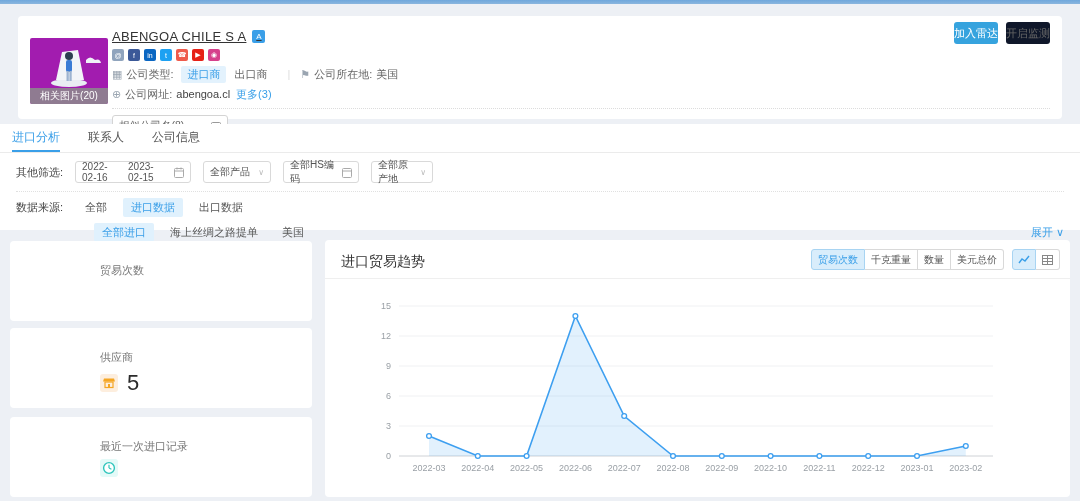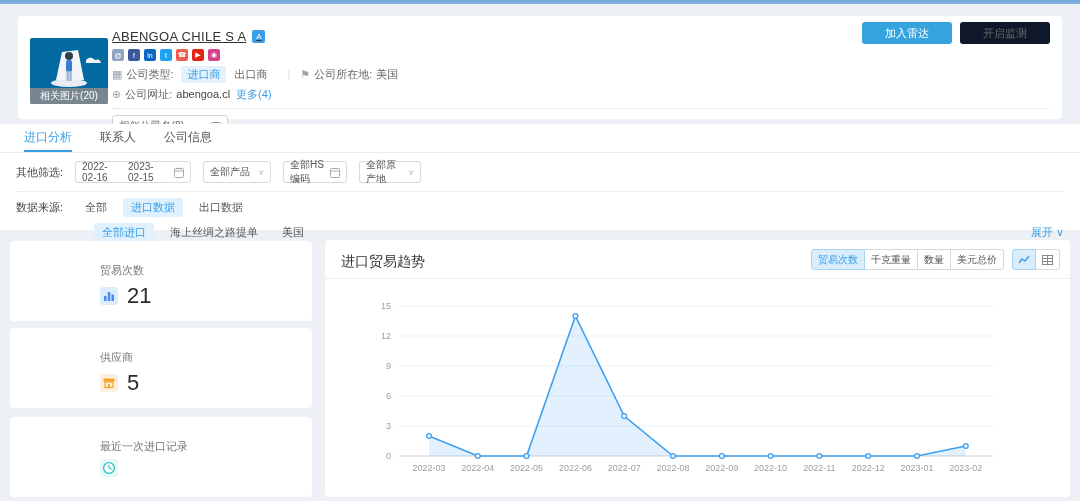--- a/index.html
+++ b/index.html
@@ -8,21 +8,21 @@
     font-family:"Liberation Sans","DejaVu Sans",sans-serif;
     background:#edf0f5; color:#333; font-size:12px; position:relative;
   }
   .topbar { position:absolute; left:0; top:0; width:1080px; height:4px;
     background:linear-gradient(#6fa8dc,#8ab6de); background-color:#80b1dd; }
   .card { background:#fff; border-radius:4px; position:absolute; }
 
   
   .header-card { left:18px; top:16px; width:1044px; height:103px; }
   .photo { position:absolute; left:12px; top:22px; width:78px; height:66px;
-    background:#0369a1; border-radius:2px; overflow:hidden; }
+    background:#a21caf; border-radius:2px; overflow:hidden; }
   .photo svg { display:block; margin:2px auto 0; }
   .photo-label { position:absolute; left:0; bottom:0; width:100%; height:16px;
     background:rgba(140,140,140,.85); color:#fff; font-size:10px;
     line-height:16px; text-align:center; }
   .company-info { position:absolute; left:94px; top:12px; width:850px; }
   .company-name-row { display:flex; align-items:center; gap:6px; height:16px;text-decoration:underline; }
   .company-name { font-size:13px; color:#333; letter-spacing:.3px; }
   .translate-icon { width:13px; height:13px; background:#3a9fe8; border-radius:2px;
     color:#fff; font-size:8px; display:inline-flex; align-items:center;
     justify-content:center; cursor:pointer; }
@@ -38,29 +38,29 @@
   .tag-exporter { color:#666; margin-right:10px; cursor:pointer; }
   .meta-divider { color:#ddd; margin:0 10px; }
   .website-value { color:#444; margin-left:4px; cursor:pointer; }
   .website-more { color:#3a9fe8; margin-left:6px; cursor:pointer; }
   .dotted-sep { border-top:1px dotted #dcdcdc; margin-top:7px; width:938px; }
   .similar-select { margin-top:6px; width:116px; height:22px; border:1px solid #d4d4d4;
     border-radius:3px; display:flex; align-items:center; justify-content:space-between;
     padding:0 6px; font-size:10.5px; color:#666; cursor:pointer; background:#fff; }
   .header-actions { position:absolute; right:12px; top:6px; display:flex; gap:8px; }
   .btn { height:22px; border:none; border-radius:3px; font-size:11px;
-    padding:0 23px; cursor:pointer; font-family:inherit; }
+    padding:0 0; cursor:pointer; font-family:inherit; }
   .btn-primary { background:#36a3de; color:#fff; }
   .btn-default { background:#0f172a; color:#666; }
 
   
   .tabs-filter { position:absolute; left:0; top:124px; width:1080px; height:106px;
     background:#fff; }
   .tabs-row { height:29px; border-bottom:1px solid #ebebeb; display:flex;
-    padding-left:24px; gap:28px; }
+    padding-left:12px; gap:28px; }
   .tab { font-size:12px; color:#555; line-height:27px; cursor:pointer;
     border-bottom:2px solid transparent; }
   .tab.active { color:#3a9fe8; border-bottom-color:#3a9fe8; }
   .filter-row { display:flex; align-items:center; margin:8px 0 0 16px; gap:12px; }
   .filter-label { color:#444; font-size:11px; }
   .fbox { height:22px; border:1px solid #d9d9d9; border-radius:3px; background:#fff;
     display:flex; align-items:center; justify-content:space-between; gap:6px;
     padding:0 6px; font-size:10px; color:#555; cursor:pointer; }
   .fbox .chev { color:#bbb; font-size:8px; }
   .date-box { width:116px; }
@@ -151,21 +151,21 @@
       <span class="tag-exporter">出口商</span>
       <span class="meta-divider">|</span>
       <span class="mini-icon">⚑</span>
       <span>公司所在地:</span>
       <span style="margin-left:4px">美国</span>
     </div>
     <div class="meta-row">
       <span class="mini-icon">⊕</span>
       <span>公司网址:</span>
       <span class="website-value">abengoa.cl</span>
-      <span class="website-more">更多(4)</span>
+      <span class="website-more">更多(3)</span>
     </div>
     <div class="dotted-sep"></div>
     <div class="similar-select">
       <span>相似公司名(8)</span>
       <svg class="mini-cal" width="10" height="11" viewBox="0 0 10 11">
         <rect x="0.5" y="1.5" width="9" height="9" rx="1" fill="none" stroke="#999"></rect>
         <line x1="0.5" y1="4" x2="9.5" y2="4" stroke="#999"></line>
       </svg>
     </div>
   </div>
@@ -192,21 +192,21 @@
         <rect x="0.5" y="1.5" width="9" height="9" rx="1" fill="none" stroke="#aaa"></rect>
         <line x1="0.5" y1="4" x2="9.5" y2="4" stroke="#aaa"></line>
         <line x1="3" y1="0.5" x2="3" y2="2.5" stroke="#aaa"></line>
         <line x1="7" y1="0.5" x2="7" y2="2.5" stroke="#aaa"></line>
       </svg>
     </div>
     <div class="fbox" style="width:68px">
       <span>全部产品</span>
       <span class="chev">∨</span>
     </div>
-    <div class="fbox" style="width:64px">
+    <div class="fbox" style="width:76px">
       <span>全部HS编码</span>
       <svg class="mini-cal" width="10" height="11" viewBox="0 0 10 11">
         <rect x="0.5" y="1.5" width="9" height="9" rx="1" fill="none" stroke="#aaa"></rect>
         <line x1="0.5" y1="4" x2="9.5" y2="4" stroke="#aaa"></line>
       </svg>
     </div>
     <div class="fbox" style="width:62px">
       <span>全部原产地</span>
       <span class="chev">∨</span>
     </div>
@@ -227,30 +227,20 @@
     <span class="expand-link">
       <span>展开</span>
       <span>∨</span>
     </span>
   </div>
 </div>
 
 <div class="card stat-card" style="top:241px">
   <div class="inner">
     <div class="stat-label">贸易次数</div>
-    <div class="stat-value-row">
-      <span class="stat-badge blue">
-        <svg width="12" height="12" viewBox="0 0 12 12">
-          <rect x="1" y="6" width="2.6" height="5" fill="#4a90f0"></rect>
-          <rect x="4.7" y="2" width="2.6" height="9" fill="#4a90f0"></rect>
-          <rect x="8.4" y="4.5" width="2.6" height="6.5" fill="#4a90f0"></rect>
-        </svg>
-      </span>
-      <span class="stat-value">21</span>
-    </div>
   </div>
 </div>
 
 <div class="card stat-card" style="top:328px">
   <div class="inner">
     <div class="stat-label">供应商</div>
     <div class="stat-value-row">
       <span class="stat-badge orange">
         <svg width="12" height="12" viewBox="0 0 12 12">
           <path d="M1 1.5 h10 l1 3 h-12 z" fill="#f5a623"></path>

